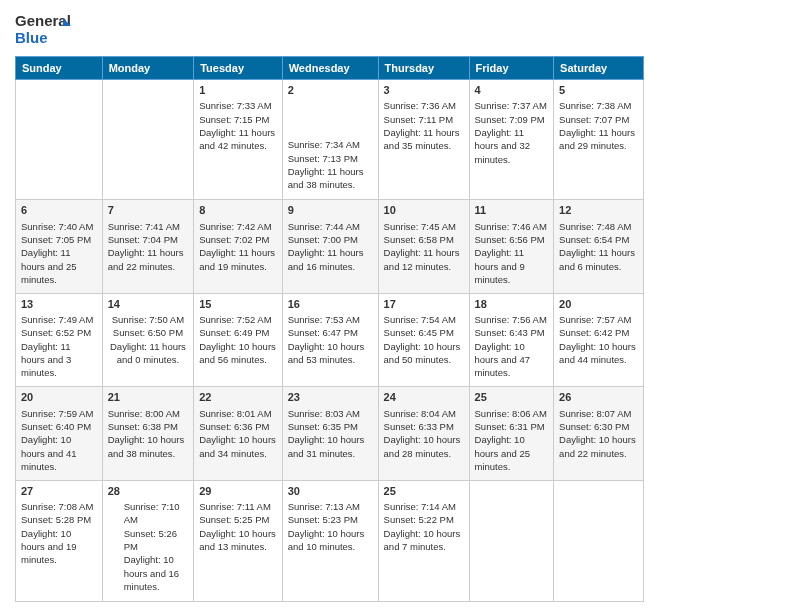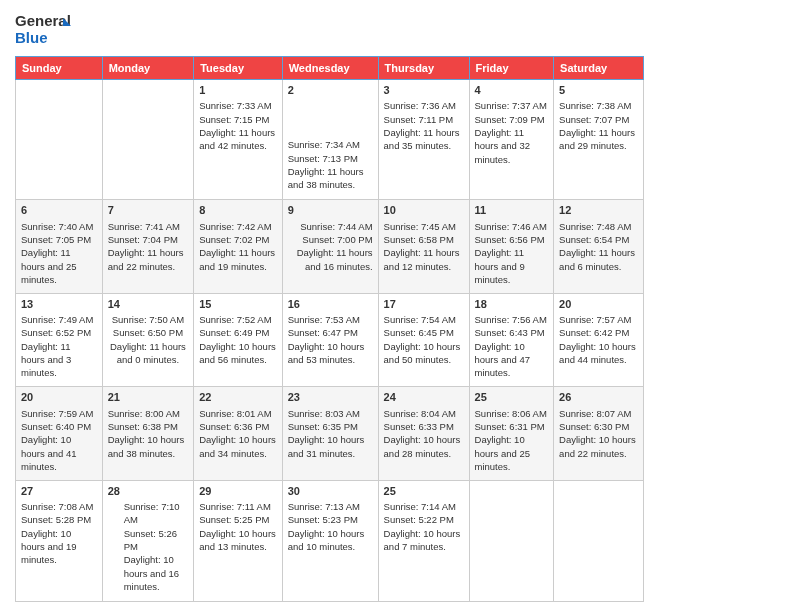--- a/index.html
+++ b/index.html
@@ -40,21 +40,21 @@
       font-size: 13px;
       color: #555;
     }
     .calendar {
       width: 100%;
       border-collapse: collapse;
       flex: 1;
       font-size: 10px;
     }
     .calendar thead th {
-      background-color: #ef4444;
+      background-color: #0369a1;
       color: #fff;
       font-size: 11px;
       font-weight: bold;
       padding: 5px 6px;
       text-align: left;
       border: 1px solid #5a9fd8;
     }
     .calendar tbody td {
       border: 1px solid #ccc;
       padding: 3px 5px;
@@ -161,21 +161,21 @@
 Daylight: 11 hours and 22 minutes.</div>
           </td>
           <td>
             <span class="day-num">8</span>
             <div class="day-info" style="white-space: pre-line;">Sunrise: 7:42 AM
 Sunset: 7:02 PM
 Daylight: 11 hours and 19 minutes.</div>
           </td>
           <td>
             <span class="day-num">9</span>
-            <div class="day-info" style="white-space: pre-line; text-align: right;">Sunrise: 7:44 AM
+            <div class="day-info" style="white-space: pre-line;">Sunrise: 7:44 AM
 Sunset: 7:00 PM
 Daylight: 11 hours and 16 minutes.</div>
           </td>
           <td>
             <span class="day-num">10</span>
             <div class="day-info" style="white-space: pre-line;">Sunrise: 7:45 AM
 Sunset: 6:58 PM
 Daylight: 11 hours and 12 minutes.</div>
           </td>
           <td>

